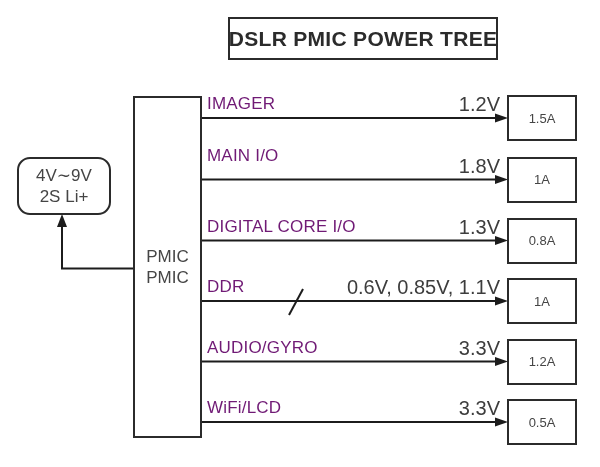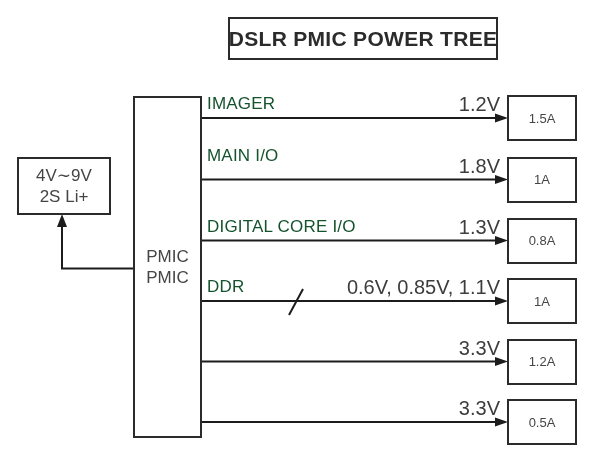--- a/index.html
+++ b/index.html
@@ -43,20 +43,21 @@
     font-weight: bold;
     color: #2b2b2b;
     letter-spacing: 0.3px;
     white-space: nowrap;
   }
   .battery-box {
     left: 17px;
     top: 157px;
     width: 94px;
     height: 58px;
+    border-radius: 13px;
   }
   .battery-box .line,
   .pmic-box .line {
     font-size: 17px;
     color: #454545;
     line-height: 21px;
     white-space: nowrap;
   }
   .pmic-box {
     left: 133px;
@@ -73,21 +74,21 @@
     font-size: 13px;
     color: #454545;
     white-space: nowrap;
   }
   .rail-label {
     position: absolute;
     left: 207px;
     height: 20px;
     line-height: 20px;
     font-size: 17px;
-    color: #14532d;
+    color: #701a75;
     letter-spacing: 0.2px;
     white-space: nowrap;
   }
   .rail-voltage {
     position: absolute;
     left: 300px;
     width: 200px;
     height: 20px;
     line-height: 20px;
     font-size: 20px;
@@ -158,23 +159,25 @@
   <div class="box load-box" style="top:217.5px;">
     <span class="current">0.8A</span>
   </div>
 
   <div class="rail-label" style="top:277px;">DDR</div>
   <div class="rail-voltage" style="top:277px;">0.6V, 0.85V, 1.1V</div>
   <div class="box load-box" style="top:278px;">
     <span class="current">1A</span>
   </div>
 
+  <div class="rail-label" style="top:337.5px;">AUDIO/GYRO</div>
   <div class="rail-voltage" style="top:337.5px;">3.3V</div>
   <div class="box load-box" style="top:338.5px;">
     <span class="current">1.2A</span>
   </div>
 
+  <div class="rail-label" style="top:398px;">WiFi/LCD</div>
   <div class="rail-voltage" style="top:398px;">3.3V</div>
   <div class="box load-box" style="top:399px;">
     <span class="current">0.5A</span>
   </div>
 
 </div>
 
 </body></html>

